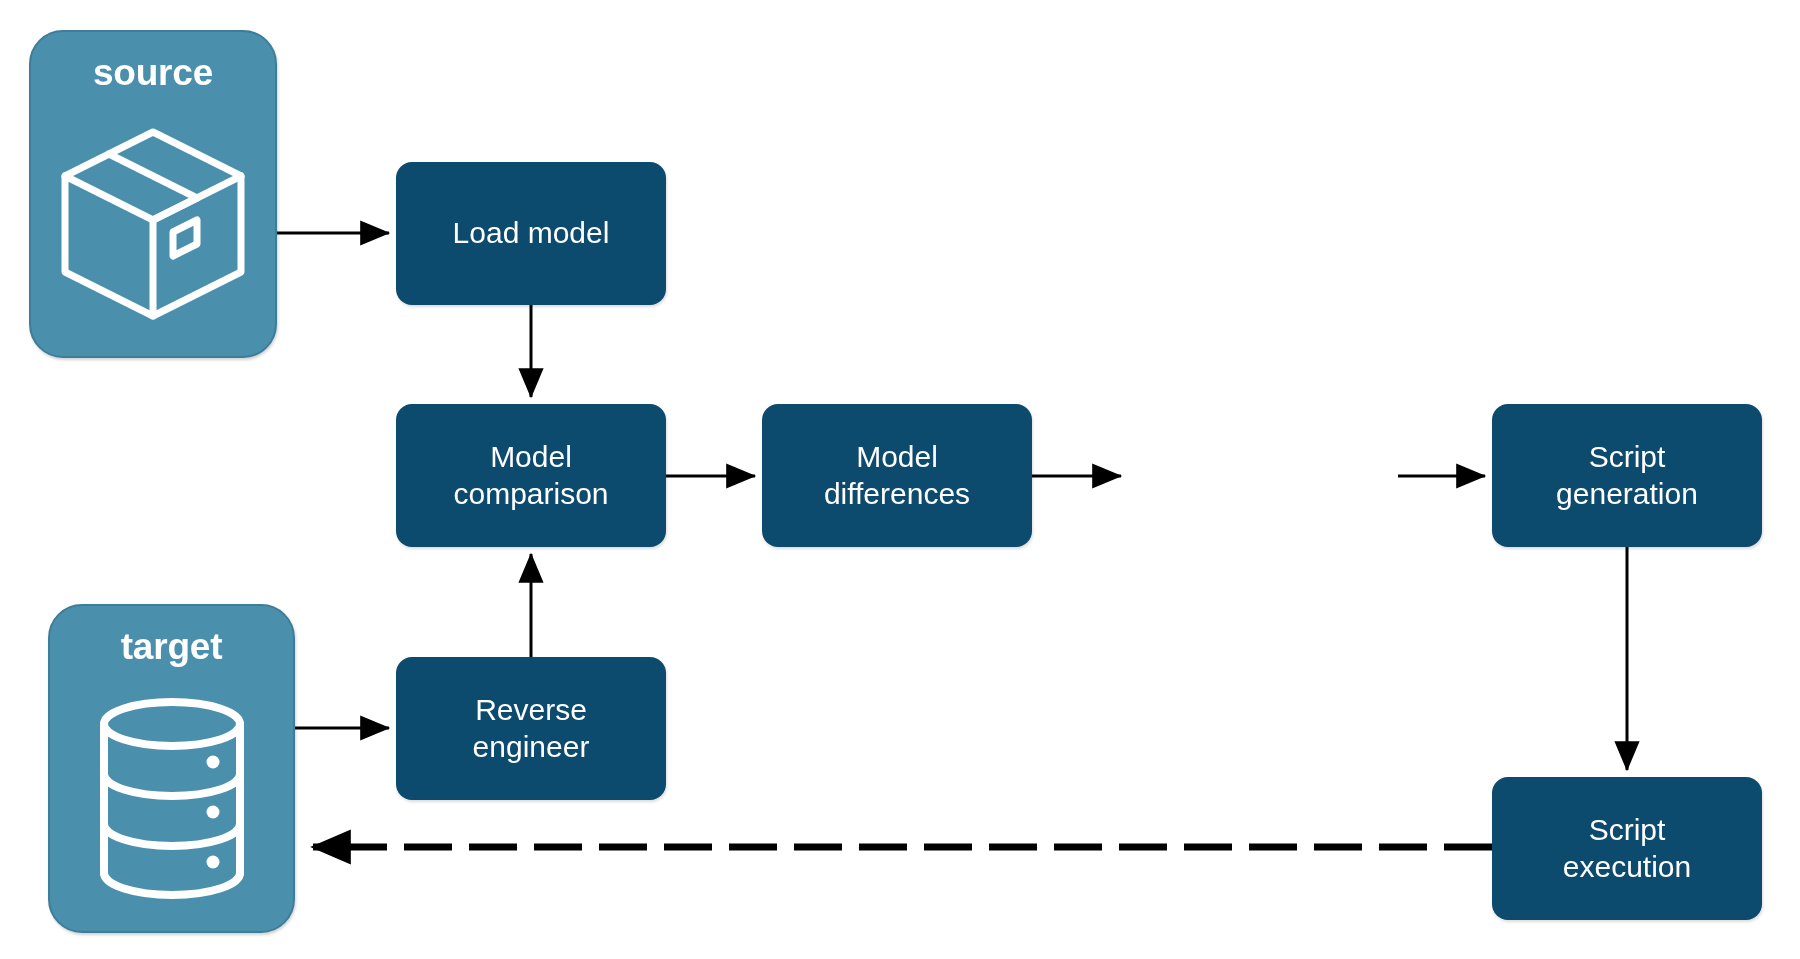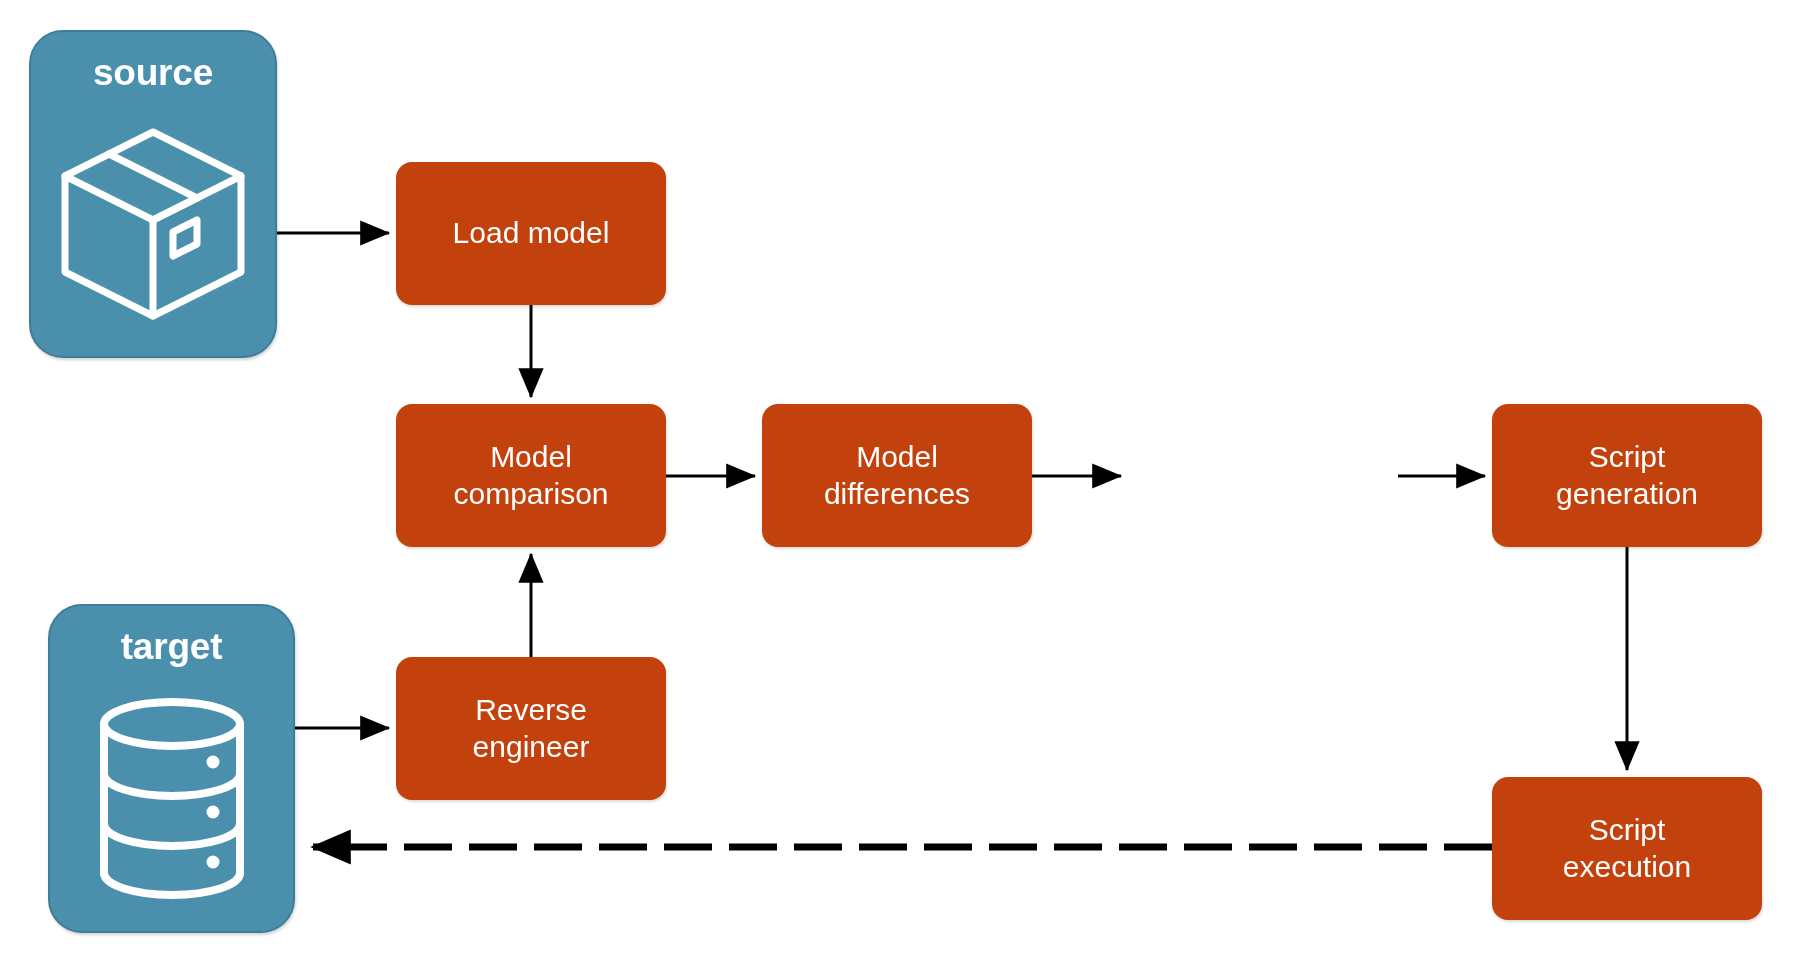--- a/index.html
+++ b/index.html
@@ -51,21 +51,21 @@
     flex: 1;
     display: flex;
     align-items: center;
     justify-content: center;
     width: 100%;
   }
 
   
   .process {
     position: absolute;
-    background: #c2410c;
+    background: #0c4a6e;
     border-radius: 16px;
     box-sizing: border-box;
     display: flex;
     align-items: center;
     justify-content: center;
     text-align: center;
     color: #ffffff;
     font-size: 30px;
     line-height: 1.22;
     padding: 4px 10px;

